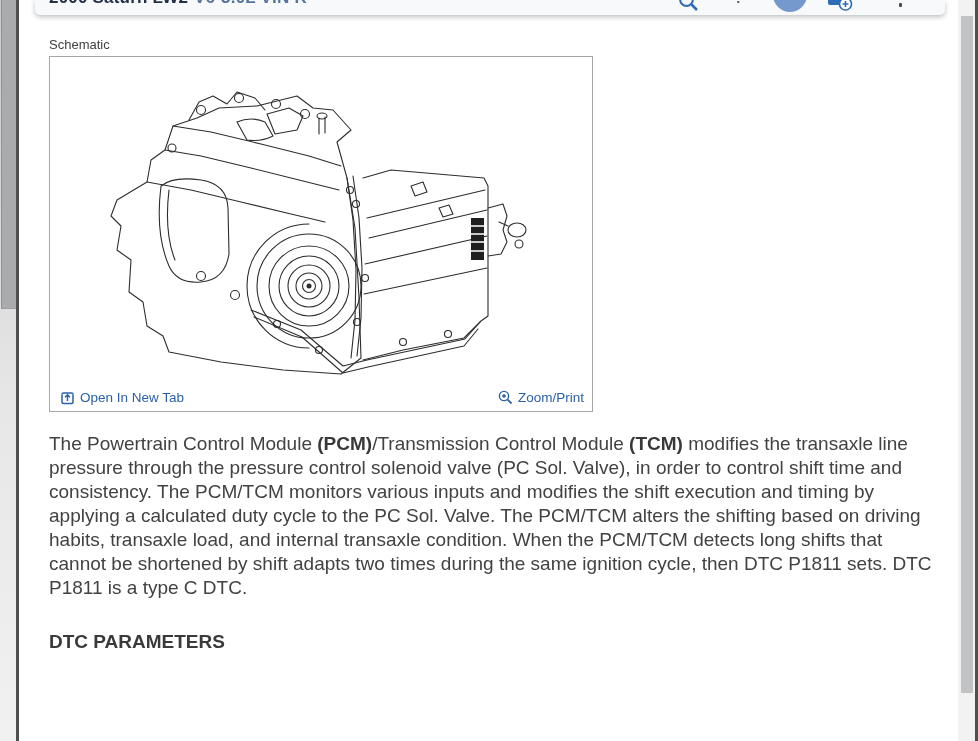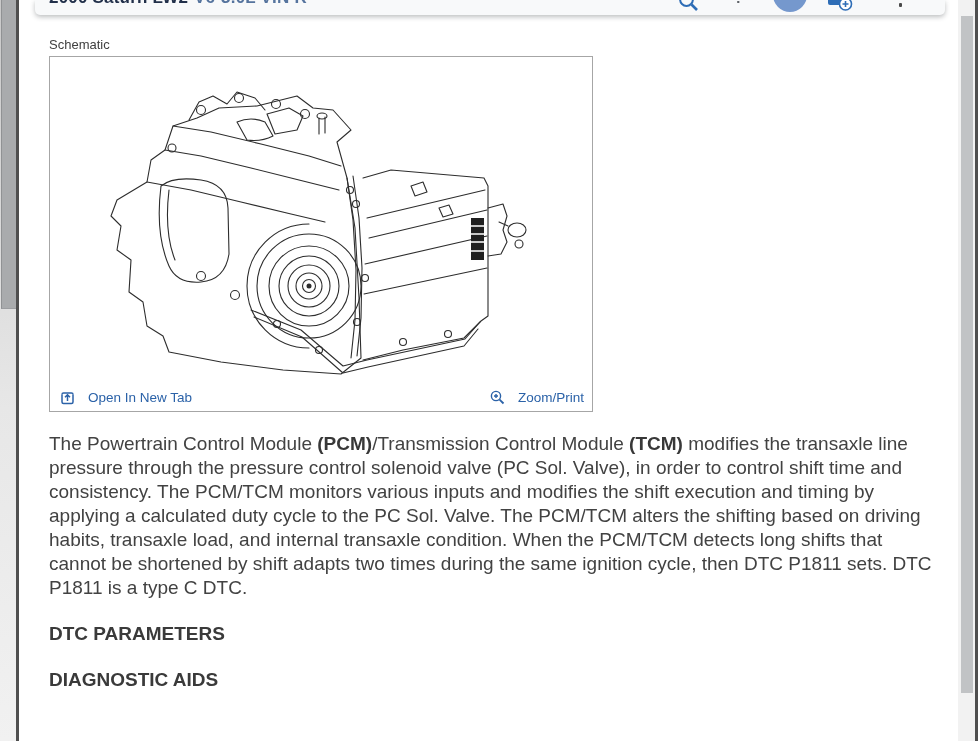--- a/index.html
+++ b/index.html
@@ -55,32 +55,32 @@
   .schematic-box{
     position:absolute;left:49px;top:56px;width:544px;height:356px;
     border:1px solid #a6a6a6;background:#fff;box-sizing:border-box;
   }
   .schematic-svg{position:absolute;left:1px;top:1px;}
   .links-row{
     position:absolute;left:10px;right:8px;bottom:3px;height:22px;
     display:flex;justify-content:space-between;align-items:center;
   }
   .img-link{
-    display:inline-flex;align-items:center;gap:13px;
+    display:inline-flex;align-items:center;gap:5px;
     color:var(--link,#2b62a8);font-size:13.5px;cursor:pointer;text-decoration:none;
   }
   .img-link svg{display:block;}
 
   
   .textcol{
     position:absolute;left:49px;top:432px;width:889px;
     font-size:19px;line-height:24px;color:var(--text,#424242);
   }
   .textcol b{color:#383838;}
-  .section{margin-top:22px;}
+  .section{margin-top:30px;}
   .section-heading{font-weight:bold;color:var(--heading,#3a3a3a);}
   .dtc-body{padding-left:3px;}
   .bullet{padding-left:4px;}
 </style>
 </head>
 <body>
 
 <div class="left-scroll-track"></div>
 <div class="left-scroll-thumb"></div>
 <div class="left-dark-border"></div>
@@ -212,17 +212,16 @@
 </div>
 
 <div class="textcol">
   <p class="desc" style="margin:0">The Powertrain Control Module <b>(PCM)</b>/Transmission Control Module <b>(TCM)</b> modifies the transaxle line pressure through the pressure control solenoid valve (PC Sol. Valve), in order to control shift time and consistency. The PCM/TCM monitors various inputs and modifies the shift execution and timing by applying a calculated duty cycle to the PC Sol. Valve. The PCM/TCM alters the shifting based on driving habits, transaxle load, and internal transaxle condition. When the PCM/TCM detects long shifts that cannot be shortened by shift adapts two times during the same ignition cycle, then DTC P1811 sets. DTC P1811 is a type C DTC.</p>
 
   <div class="section">
     <div class="section-heading">DTC PARAMETERS</div>
   </div>
 
   <div class="section">
-    <div class="section-heading">DIAGNOSTIC AIDS</div>
     <div>
       </div>
   </div>
 </div>
 
 </body></html>

